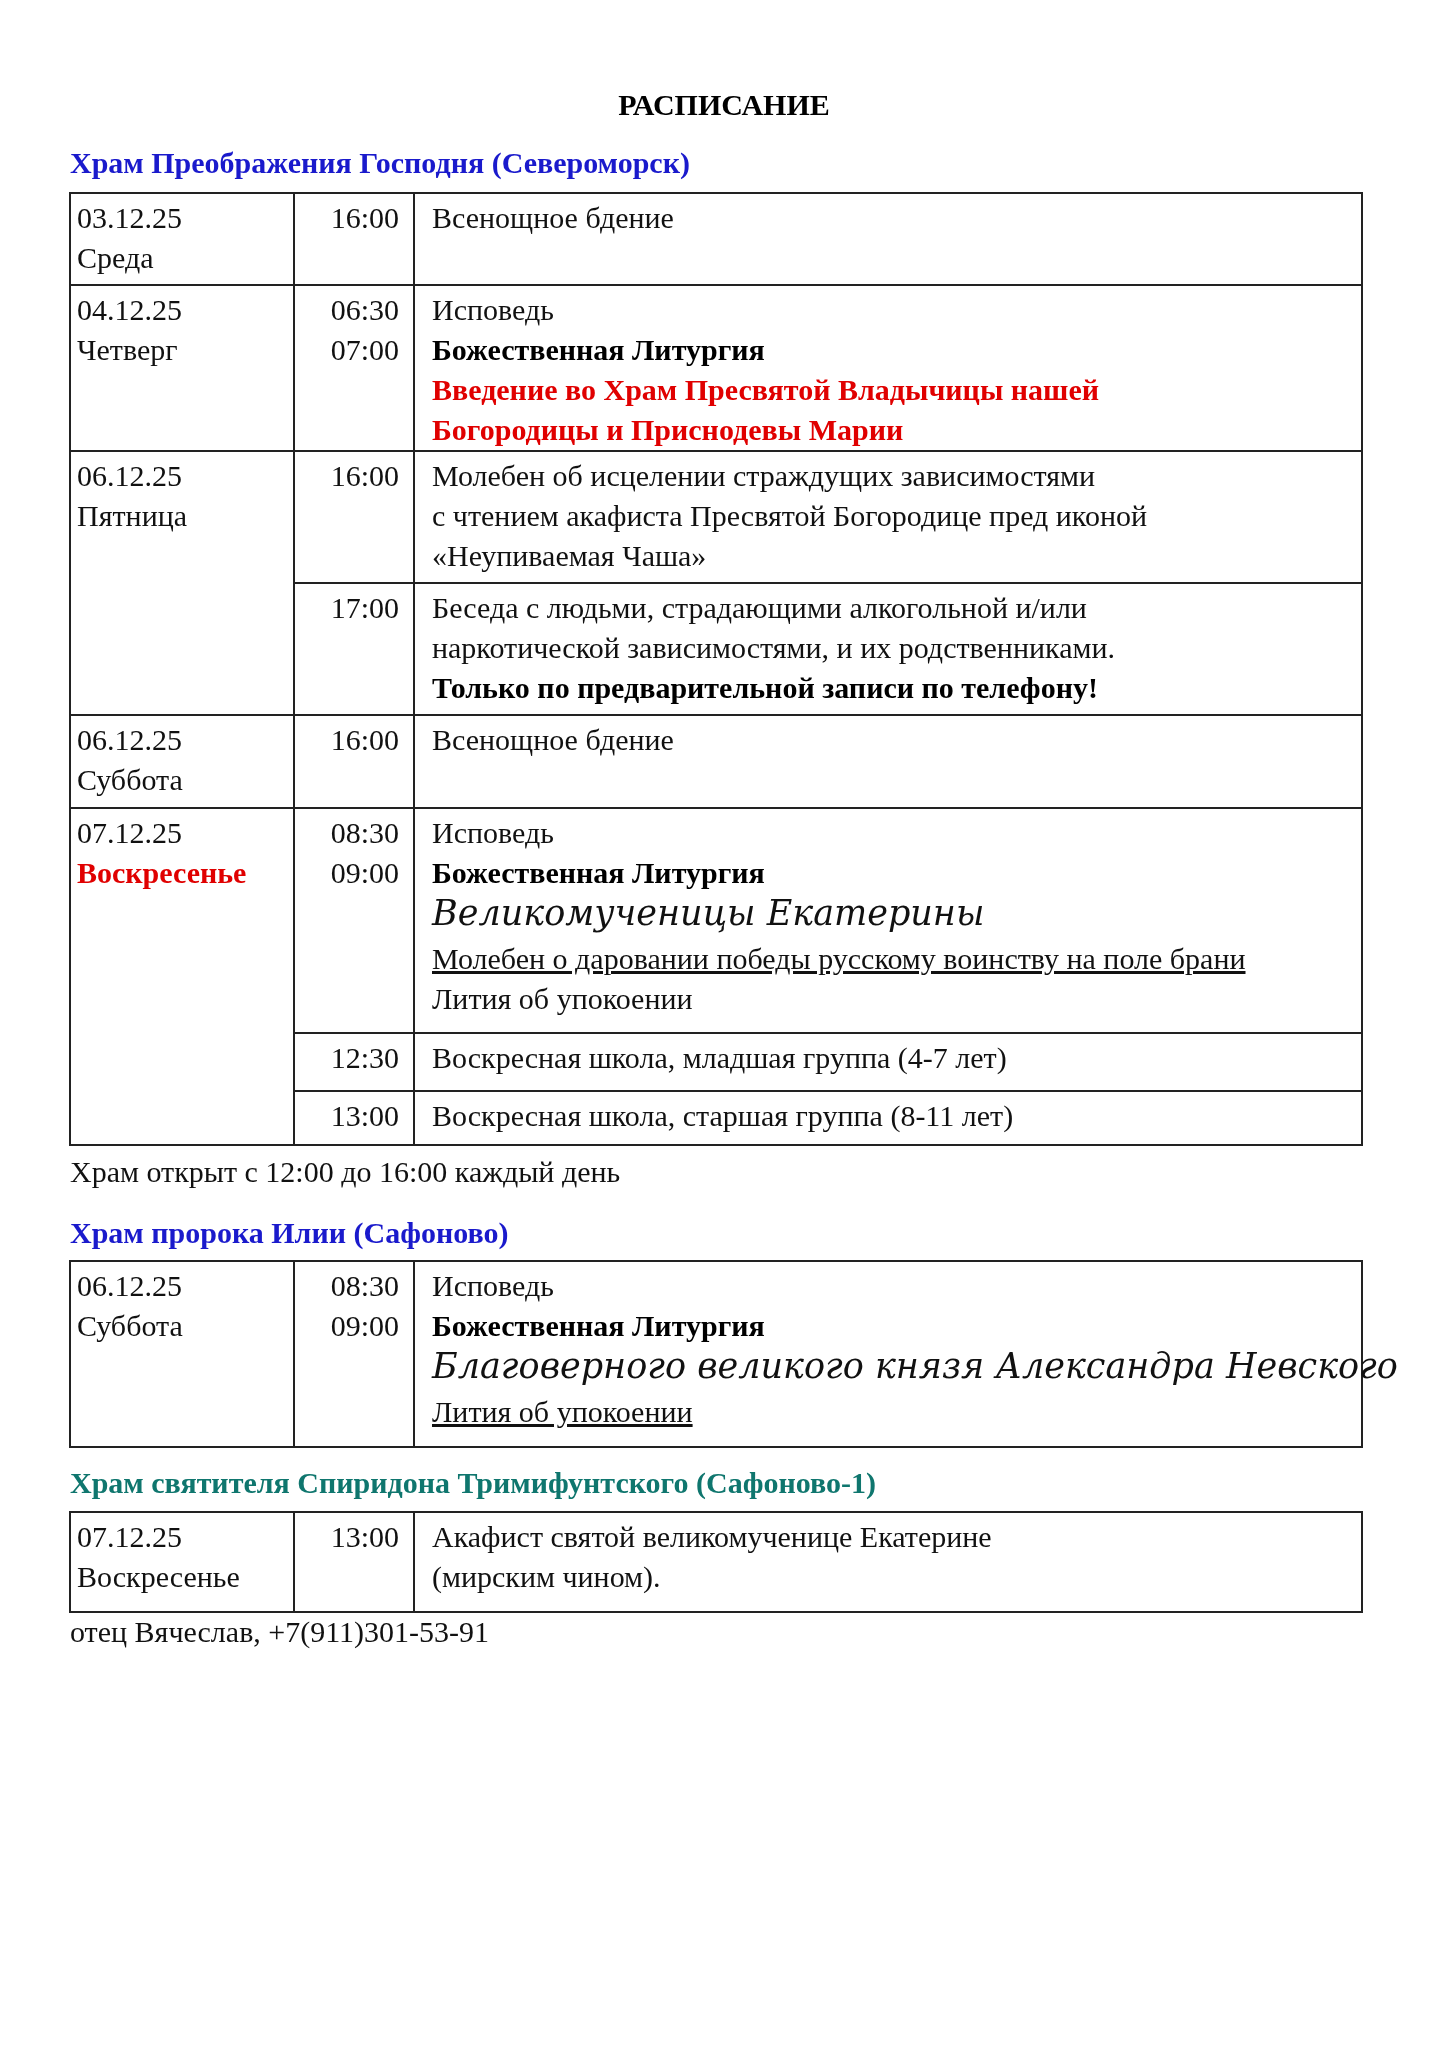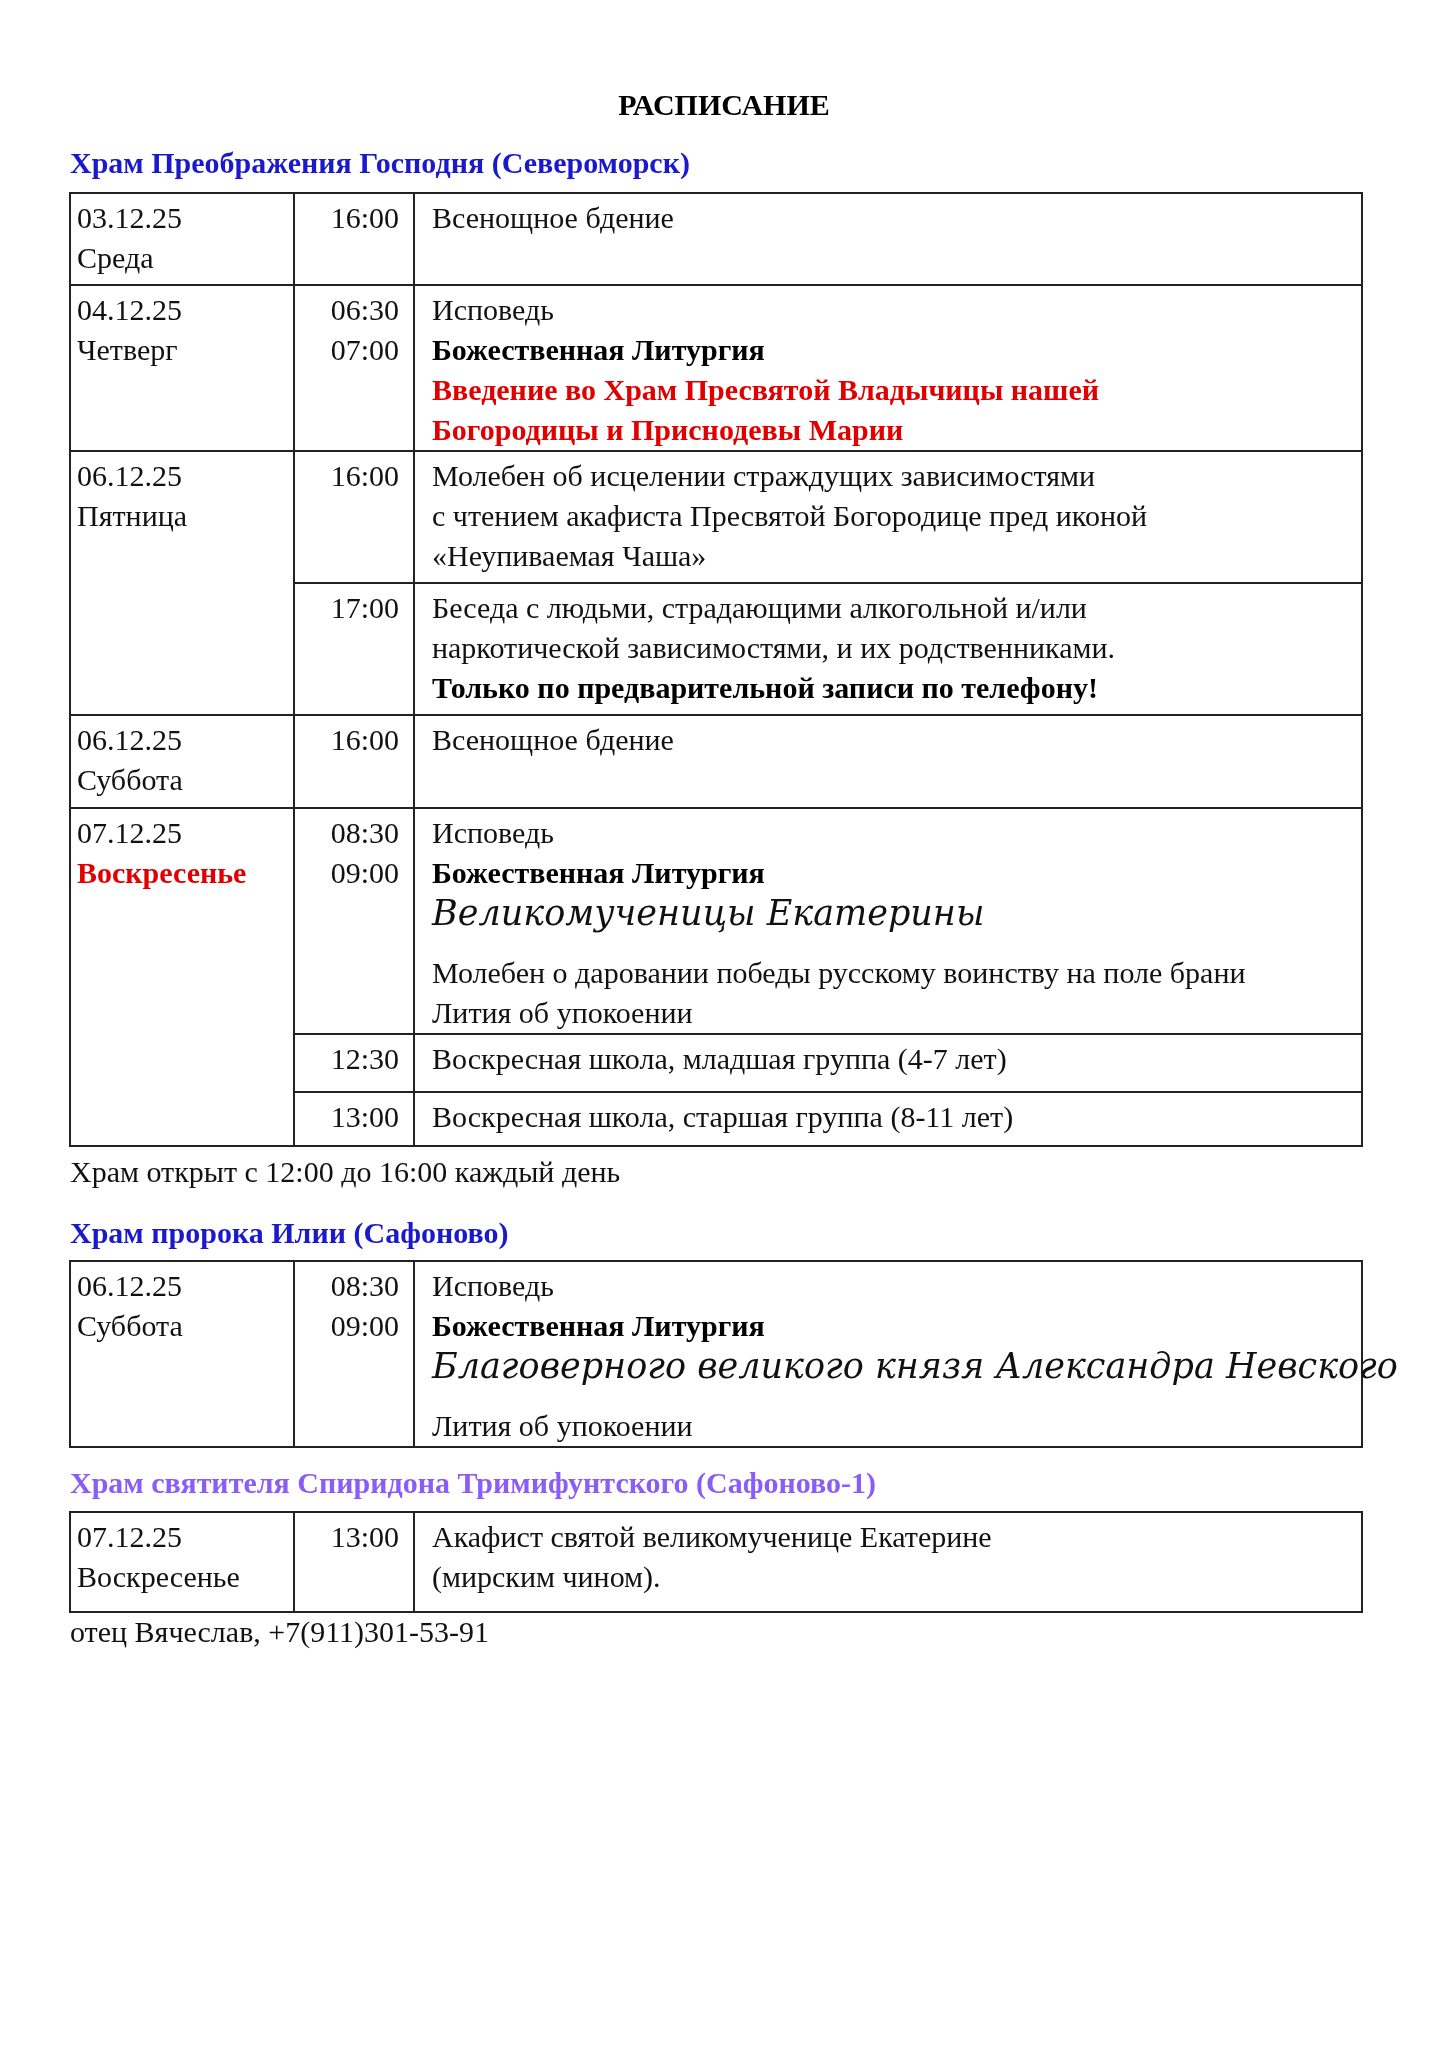--- a/index.html
+++ b/index.html
@@ -25,21 +25,21 @@
   table.sched td {
     border: 2px solid #222; vertical-align: top; padding: 0 0 0 16px;
   }
   td.c-date { width: 224px; padding-left: 6px !important; padding-top: 4px !important; }
   td.c-time { width: 118px; text-align: right; padding-right: 14px !important; padding-top: 4px !important; }
   td.c-desc { padding-left: 17px !important; padding-top: 4px !important; }
   .bold { font-weight: bold; color: #000; }
   .red { color: #e00000; font-weight: bold; }
   .red-day { color: #e00000; font-weight: bold; }
   .italic { font-style: italic; font-family: "DejaVu Serif", "Liberation Serif", serif; font-size: 35px; }
-  .gap-before { margin-top: 20px; }
+  .gap-before { margin-top: 6px; text-decoration: underline; }
   .note {
     position: absolute; left: 70px; font-size: 30px; line-height: 36px; color: #111;
   }
   .line { display: block; white-space: nowrap; }
 </style>
 </head>
 <body>
 
 <div class="page-title">РАСПИСАНИЕ</div>
 
@@ -180,21 +180,21 @@
       <td class="c-desc">
         <span class="line">Исповедь</span>
         <span class="line bold">Божественная Литургия</span>
         <span class="line italic">Благоверного великого князя Александра Невского</span>
         <span class="line gap-before">Лития об упокоении</span>
       </td>
     </tr>
   </tbody>
 </table>
 
-<div class="temple-heading" style="top: 1466px; color: #8b5cf6;">Храм святителя Спиридона Тримифунтского (Сафоново-1)</div>
+<div class="temple-heading" style="top: 1466px; color: #0f766e;">Храм святителя Спиридона Тримифунтского (Сафоново-1)</div>
 <table class="sched" style="top:1511px;">
   <colgroup>
       <col style="width:224px">
       <col style="width:120px">
       <col>
     </colgroup>
   <tbody>
     <tr style="height:100px">
       <td class="c-date">
         <span class="line">07.12.25</span>

